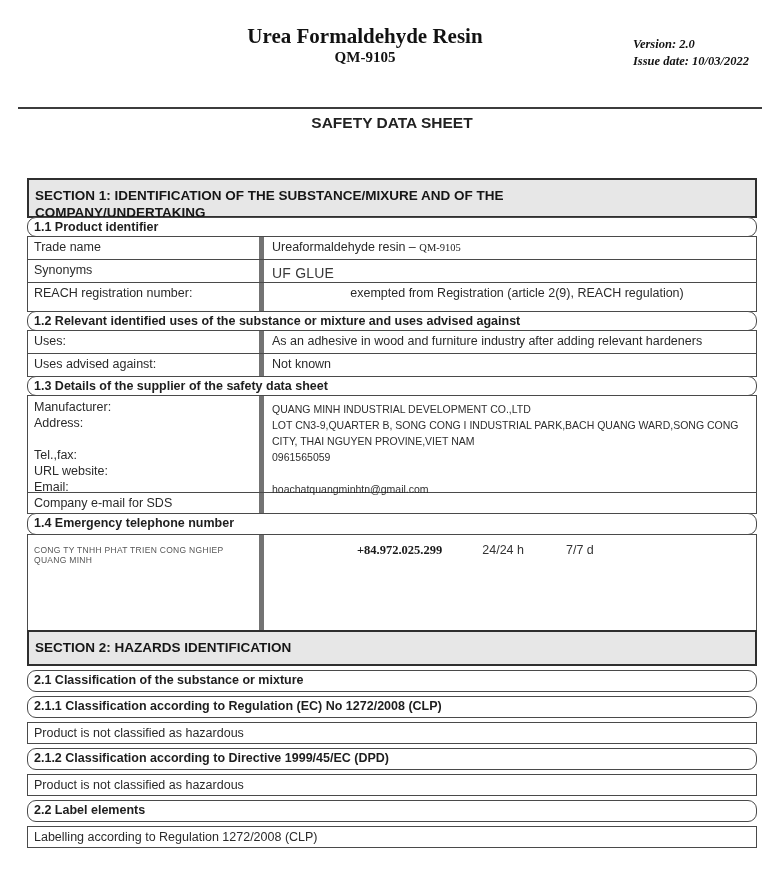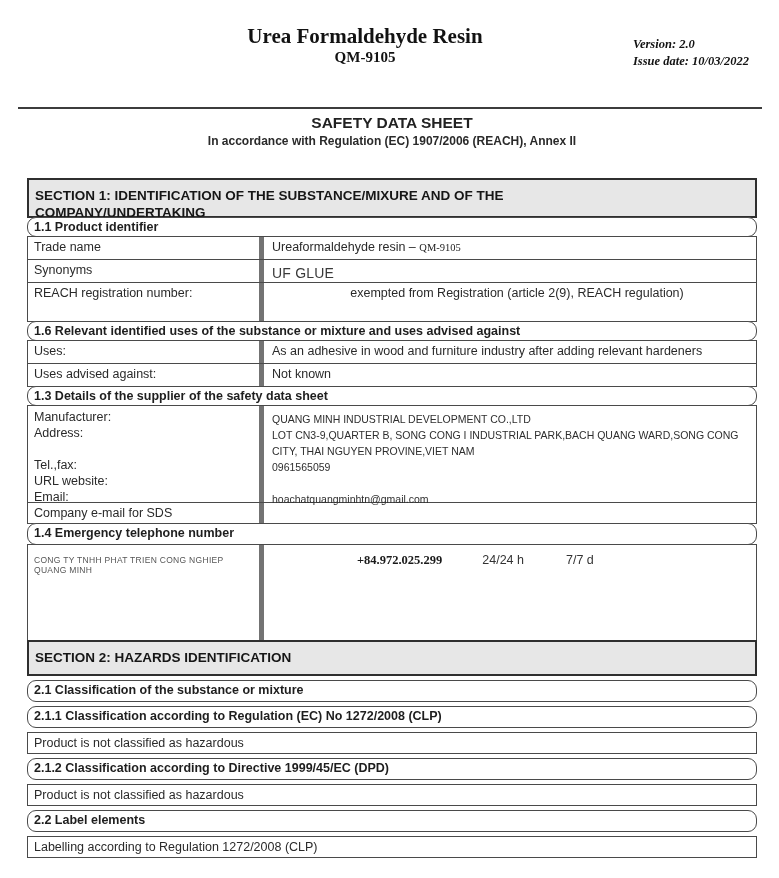--- a/index.html
+++ b/index.html
@@ -55,21 +55,21 @@
     padding: 7px 6px; display: block;
   }
   .r-sec1 { height: 40px; line-height: 17px; }
   .r-sec1 span { display: block; max-width: 600px; }
   .r-sec2 { height: 36px; padding-top: 8px; }
 
   .r-sub { font-weight: bold; font-size: 12.5px; padding: 2px 6px; display: block; border-radius: 9px; }
   .h20 { height: 20px; }
   .h22 { height: 22px; }
   .h24 { height: 24px; }
-  .h25 { height: 40px; gap: 14px; }
+  .h25 { height: 30px; gap: 14px; }
 
   .r-plain { font-size: 12.5px; padding: 3px 6px; display: block; color: #2a2a2a; }
 
   .cell-l {
     width: 236px; flex: 0 0 236px;
     border-right: 5px solid #737373;
     padding: 3px 6px; font-size: 12.5px; color: #2a2a2a;
   }
   .cell-r { flex: 1; padding: 3px 8px; font-size: 12.5px; color: #2a2a2a; }
 
@@ -105,21 +105,20 @@
     <div class="code">QM-9105</div>
   </div>
   <div class="version-block">
     <div>Version: 2.0</div>
     <div>Issue date: 10/03/2022</div>
   </div>
   <div class="top-rule"></div>
 
   <div class="sds-block">
     <div class="sds-title">SAFETY DATA SHEET</div>
-    <div class="sds-sub">In accordance with Regulation (EC) 1907/2006 (REACH), Annex II</div>
   </div>
 
   <div class="tbl">
 
     <div class="row r-sec r-sec1">
       <span>SECTION 1: IDENTIFICATION OF THE SUBSTANCE/MIXURE AND OF THE COMPANY/UNDERTAKING</span>
     </div>
 
     <div class="row r-sub h20">1.1 Product identifier</div>
 
@@ -134,21 +133,21 @@
     <div class="row h24">
       <div class="cell-l">Synonyms</div>
       <div class="cell-r small-val">UF GLUE</div>
     </div>
 
     <div class="row h25">
       <div class="cell-l">REACH registration number:</div>
       <div class="cell-r centered">exempted from Registration (article 2(9), REACH regulation)</div>
     </div>
 
-    <div class="row r-sub h20">1.6 Relevant identified uses of the substance or mixture and uses advised against</div>
+    <div class="row r-sub h20">1.2 Relevant identified uses of the substance or mixture and uses advised against</div>
 
     <div class="row h24">
       <div class="cell-l">Uses:</div>
       <div class="cell-r">As an adhesive in wood and furniture industry after adding relevant hardeners</div>
     </div>
 
     <div class="row h24">
       <div class="cell-l">Uses advised against:</div>
       <div class="cell-r">Not known</div>
     </div>

